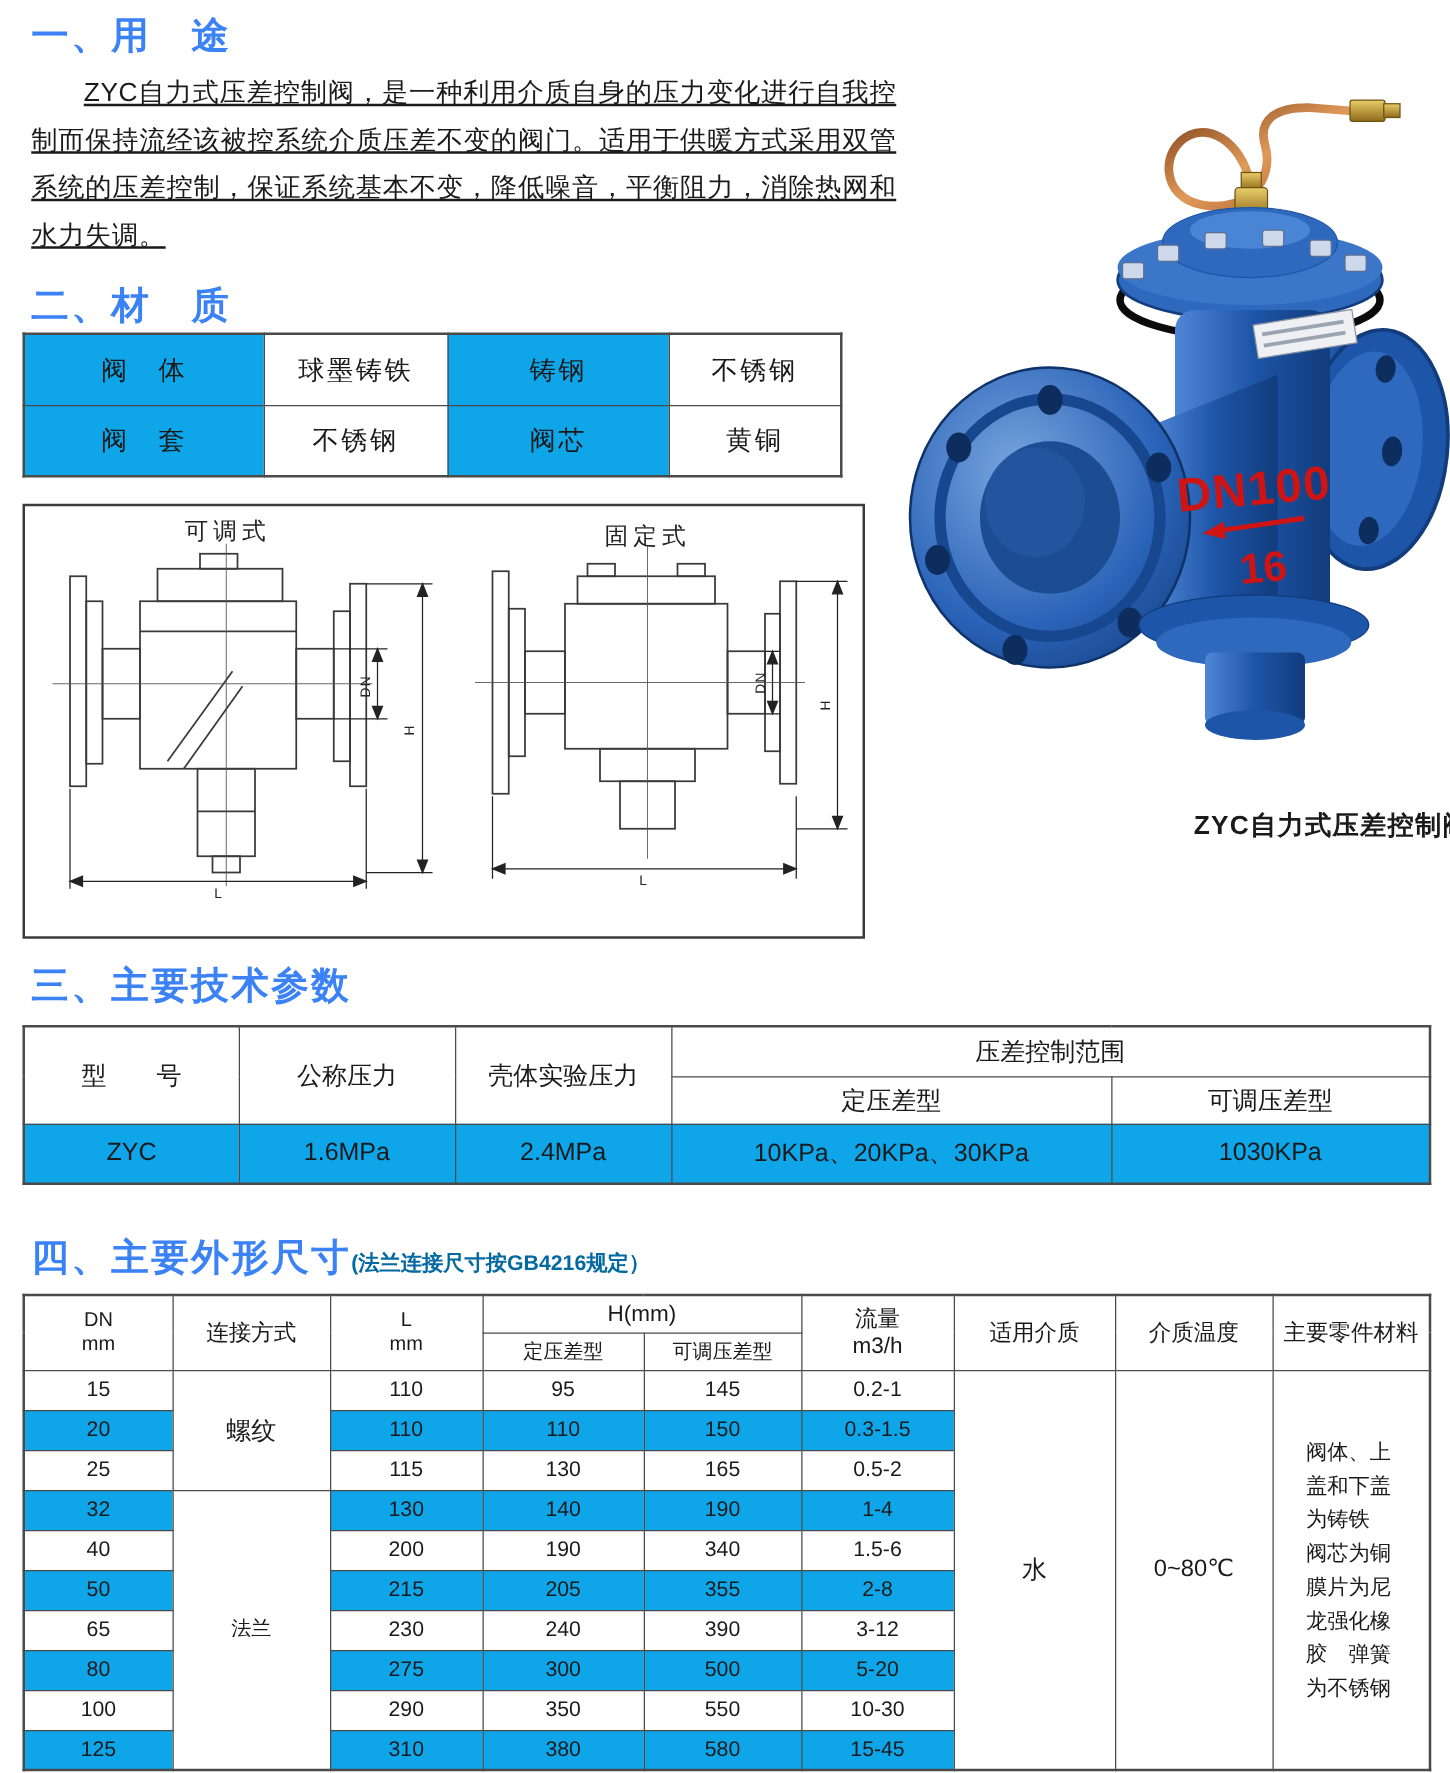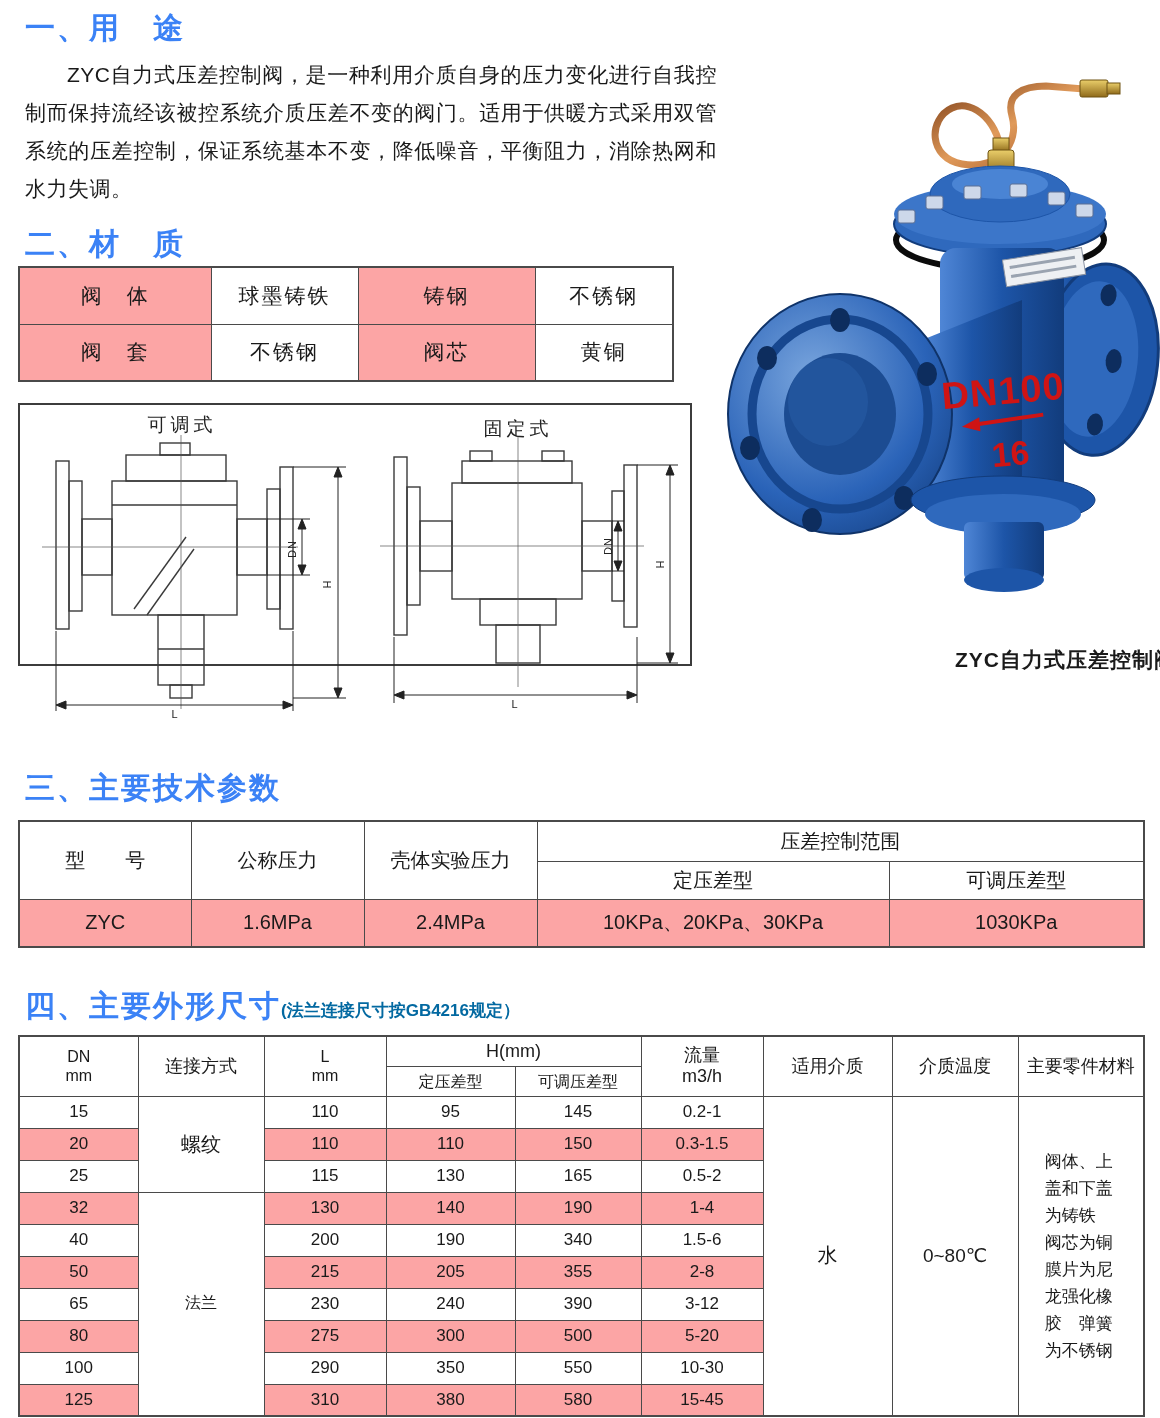--- a/index.html
+++ b/index.html
@@ -28,33 +28,34 @@
     letter-spacing: 0;
   }
 
   
   .intro {
     font-size: 21px;
     line-height: 38px;
     text-align: justify;
     text-indent: 2em;
     letter-spacing: 0.5px;
+    text-decoration: underline;
   }
 
   
   table { border-collapse: collapse; table-layout: fixed; }
   .dtable { border: 2px solid #4a4a4a; }
   .dtable th, .dtable td {
     border: 1px solid #4a4a4a;
     text-align: center;
     vertical-align: middle;
     font-weight: normal;
     padding: 0 2px;
   }
-  .shade { background: #fca5a5; }
+  .shade { background: #0ea5e9; }
 
   
   .mat-table { width: 654px; font-size: 21px; }
   .mat-table td { height: 57px; letter-spacing: 2px; }
 
   
   .param-table { width: 1127px; font-size: 20px; }
   .param-table .hrowA th { height: 40px; }
   .param-table .hrowB th { height: 38px; }
   .param-table .drow td { height: 48px; }
@@ -113,21 +114,21 @@
     </tr>
     <tr>
       <td class="shade">阀　套</td>
       <td>不锈钢</td>
       <td class="shade">阀芯</td>
       <td>黄铜</td>
     </tr>
   </tbody>
 </table>
 
-<div class="abs drawing-box" style="left:18px; top:403px; width:674px; height:263px;">
+<div class="abs drawing-box" style="left:18px; top:403px; width:674px; height:348px;">
 
   <svg class="abs" style="left:14px; top:4px;" width="330" height="312" viewBox="0 0 330 312">
     <g stroke="#3a3a3a" stroke-width="1.4" fill="none">
 
       <rect x="22" y="52" width="13" height="168"></rect>
       <rect x="35" y="72" width="13" height="130"></rect>
       <rect x="48" y="110" width="30" height="56"></rect>
 
       <rect x="78" y="72" width="125" height="134"></rect>
       <line x1="78" y1="96" x2="203" y2="96"></line>

